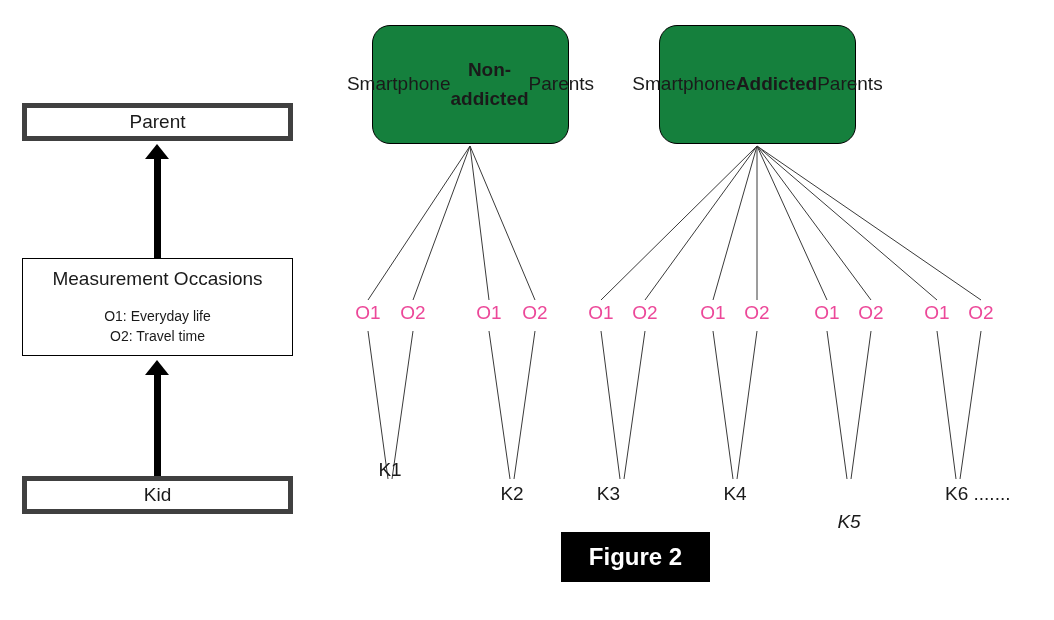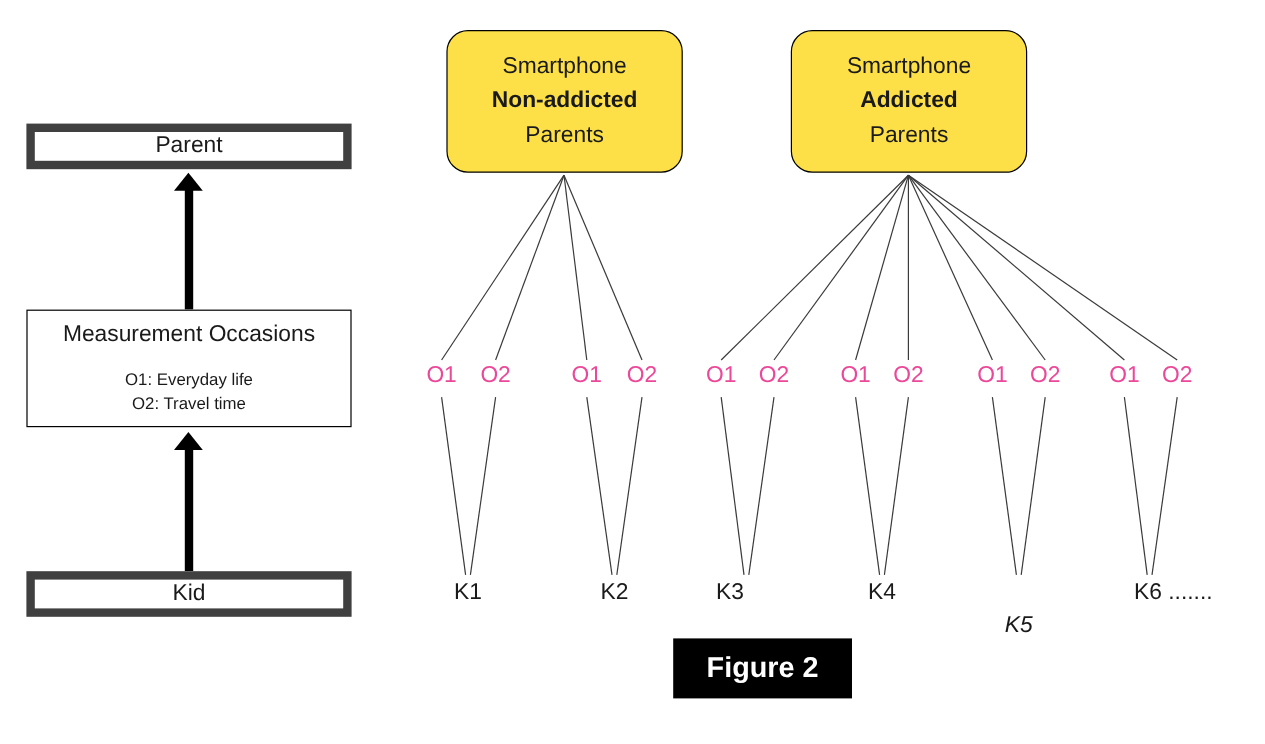--- a/index.html
+++ b/index.html
@@ -10,21 +10,21 @@
   }
   .stage {
     position: relative;
     width: 1054px;
     height: 620px;
     background: #ffffff;
     overflow: hidden;
   }
   .abs { position: absolute; }
   .rect-box {
-    border: 7px solid #404040;
+    border: 5px solid #404040;
     background: #ffffff;
     display: flex;
     align-items: center;
     justify-content: center;
     font-size: 19px;
     color: #1a1a1a;
     box-sizing: border-box;
     text-align: center;
   }
   .measure-box {
@@ -35,23 +35,23 @@
     align-items: center;
     justify-content: center;
     box-sizing: border-box;
     color: #1a1a1a;
   }
   .measure-title { font-size: 19px; margin-bottom: 16px; }
   .measure-sub { font-size: 14px; line-height: 1.45; text-align: center; }
   .group-box {
     border: 1px solid #000000;
     border-radius: 18px;
-    background: #fde047;
+    background: #15803d;
     display: flex;
-    flex-direction: column;
+    flex-direction: row;
     align-items: center;
     justify-content: center;
     font-size: 19px;
     line-height: 1.5;
     color: #1a1a1a;
     box-sizing: border-box;
     text-align: center;
   }
   .bold-line { font-weight: 700; }
   .o-label {
@@ -176,21 +176,21 @@
 
   <div class="abs o-label" style="left:581px; top:302px;">O1</div>
   <div class="abs o-label" style="left:625px; top:302px;">O2</div>
   <div class="abs o-label" style="left:693px; top:302px;">O1</div>
   <div class="abs o-label" style="left:737px; top:302px;">O2</div>
   <div class="abs o-label" style="left:807px; top:302px;">O1</div>
   <div class="abs o-label" style="left:851px; top:302px;">O2</div>
   <div class="abs o-label" style="left:917px; top:302px;">O1</div>
   <div class="abs o-label" style="left:961px; top:302px;">O2</div>
 
-  <div class="abs k-label" style="left:360px; top:483px;">K1</div>
+  <div class="abs k-label" style="left:360px; top:459px;">K1</div>
   <div class="abs k-label" style="left:482px; top:483px;">K2</div>
   <div class="abs k-label" style="left:560px; top:483px;text-align:right;">K3</div>
   <div class="abs k-label" style="left:705px; top:483px;">K4</div>
   <div class="abs k-label" style="left:819px; top:511px;font-style:italic;">K5</div>
   <div class="abs k-label-wide" style="left:945px; top:483px;">K6 .......</div>
 
   <div class="abs caption-box" style="left:561px; top:532px; width:149px; height:50px;">
     <span>Figure 2</span>
   </div>
 

